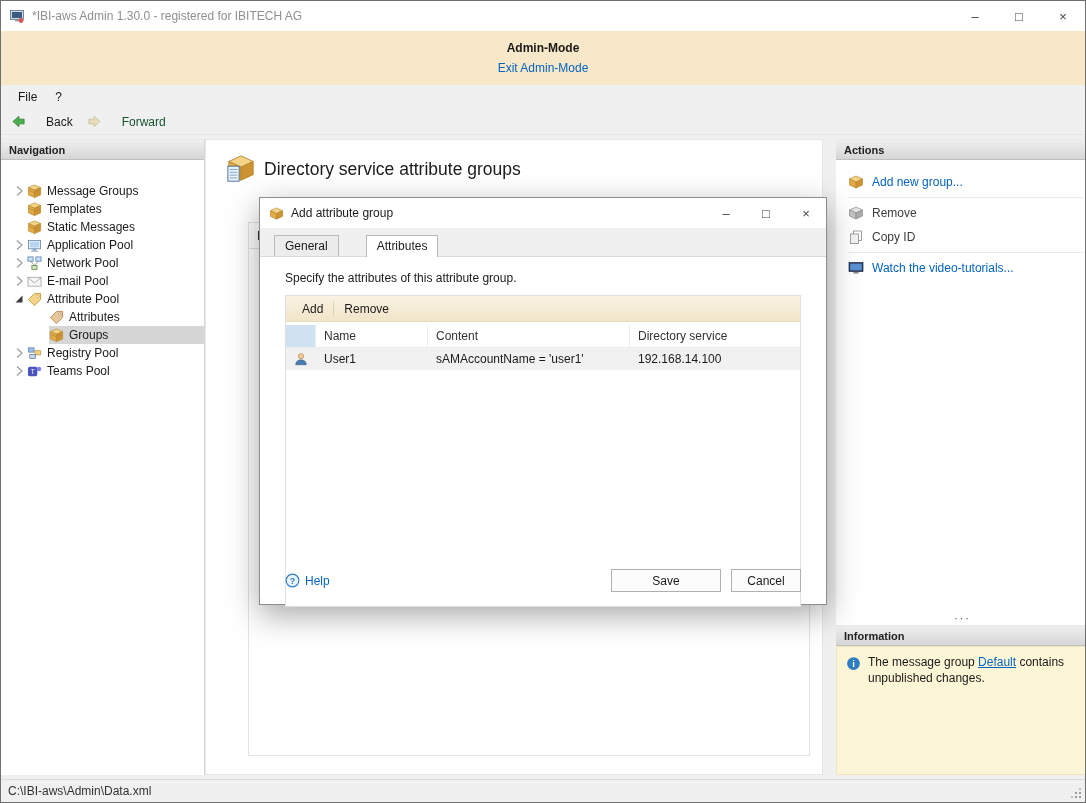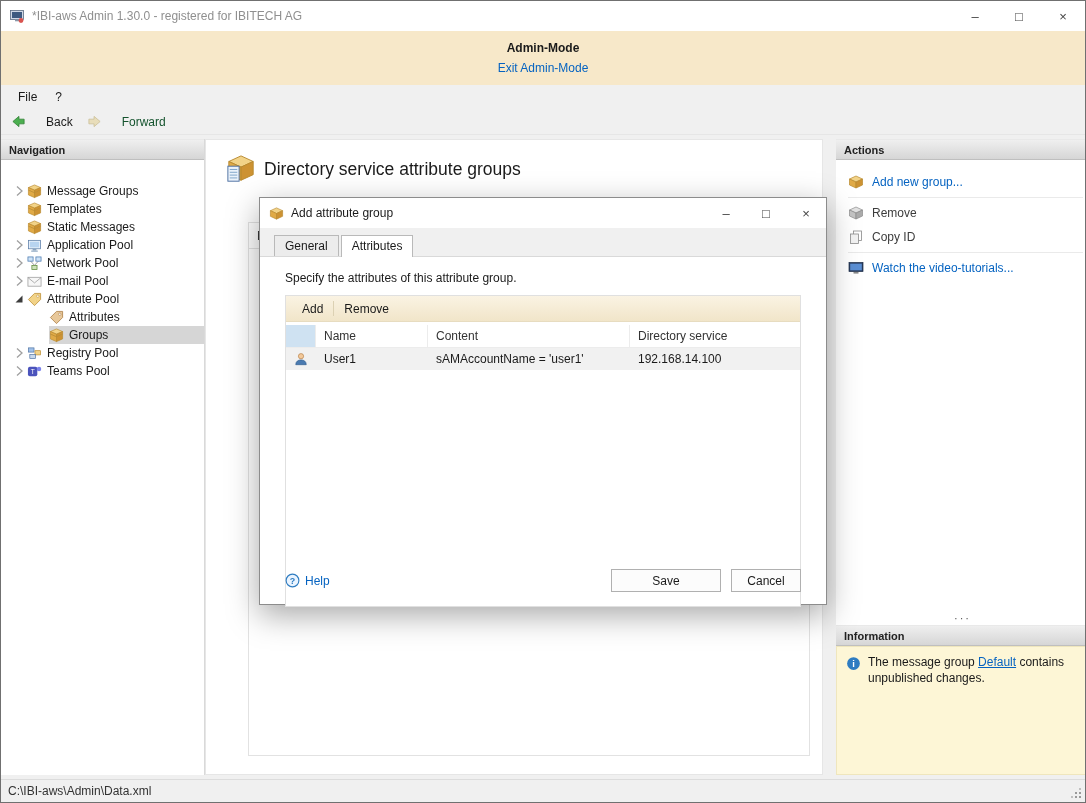--- a/index.html
+++ b/index.html
@@ -88,21 +88,21 @@
                   box-shadow:-4px 0 0 #9a9a9a, 0 -4px 0 #9a9a9a, -8px 0 0 #c0c0c0,
                              0 -8px 0 #c0c0c0, -4px -4px 0 #9a9a9a; }
 
   
   .dialog { position:absolute; left:258px; top:196px; width:568px; height:408px; background:#fff;
             border:1px solid #8c8c8c; box-shadow:0 10px 30px rgba(0,0,0,0.35); z-index:10; }
   .dlg-titlebar { height:30px; display:flex; align-items:center; padding-left:9px; background:#fff; }
   .dlg-titlebar .dic { width:15px; height:15px; margin-right:7px; }
   .dlg-titlebar .dttl { font-size:12px; color:#1a1a1a; flex:1; }
   .dlg-titlebar .win-btn { width:40px; }
-  .tabstrip { background:#f0f0f0; padding:7px 14px 0; border-bottom:1px solid #d9d9d9; display:flex; }
+  .tabstrip { background:#f0f0f0; padding:7px 14px 0; border-bottom:1px solid #d9d9d9; display:flex;gap:25px; }
   .tab { border:1px solid #b9b9b9; border-bottom:none; background:#ececec; padding:3px 10px;
          font-size:12px; margin-right:2px; cursor:default; }
   .tab.active { background:#fff; margin-bottom:-1px; padding-bottom:4px; position:relative; z-index:1; }
   .dlg-desc { margin:14px 25px 0; font-size:12px; color:#1a1a1a; }
   .list-frame { margin:10px 25px 0; height:312px; border:1px solid #e0e0e0; background:#fff;
                 display:flex; flex-direction:column; }
   .list-toolbar { height:26px; flex:none; background:linear-gradient(180deg,#faf3e3,#f1e5c9);
                   border-bottom:1px solid #e7dcc0; display:flex; align-items:center; padding-left:6px; }
   .tb-label { padding:0 10px; font-size:12px; color:#1a1a1a; cursor:default; }
   .tb-div { width:1px; height:15px; background:#dcd1b3; }

